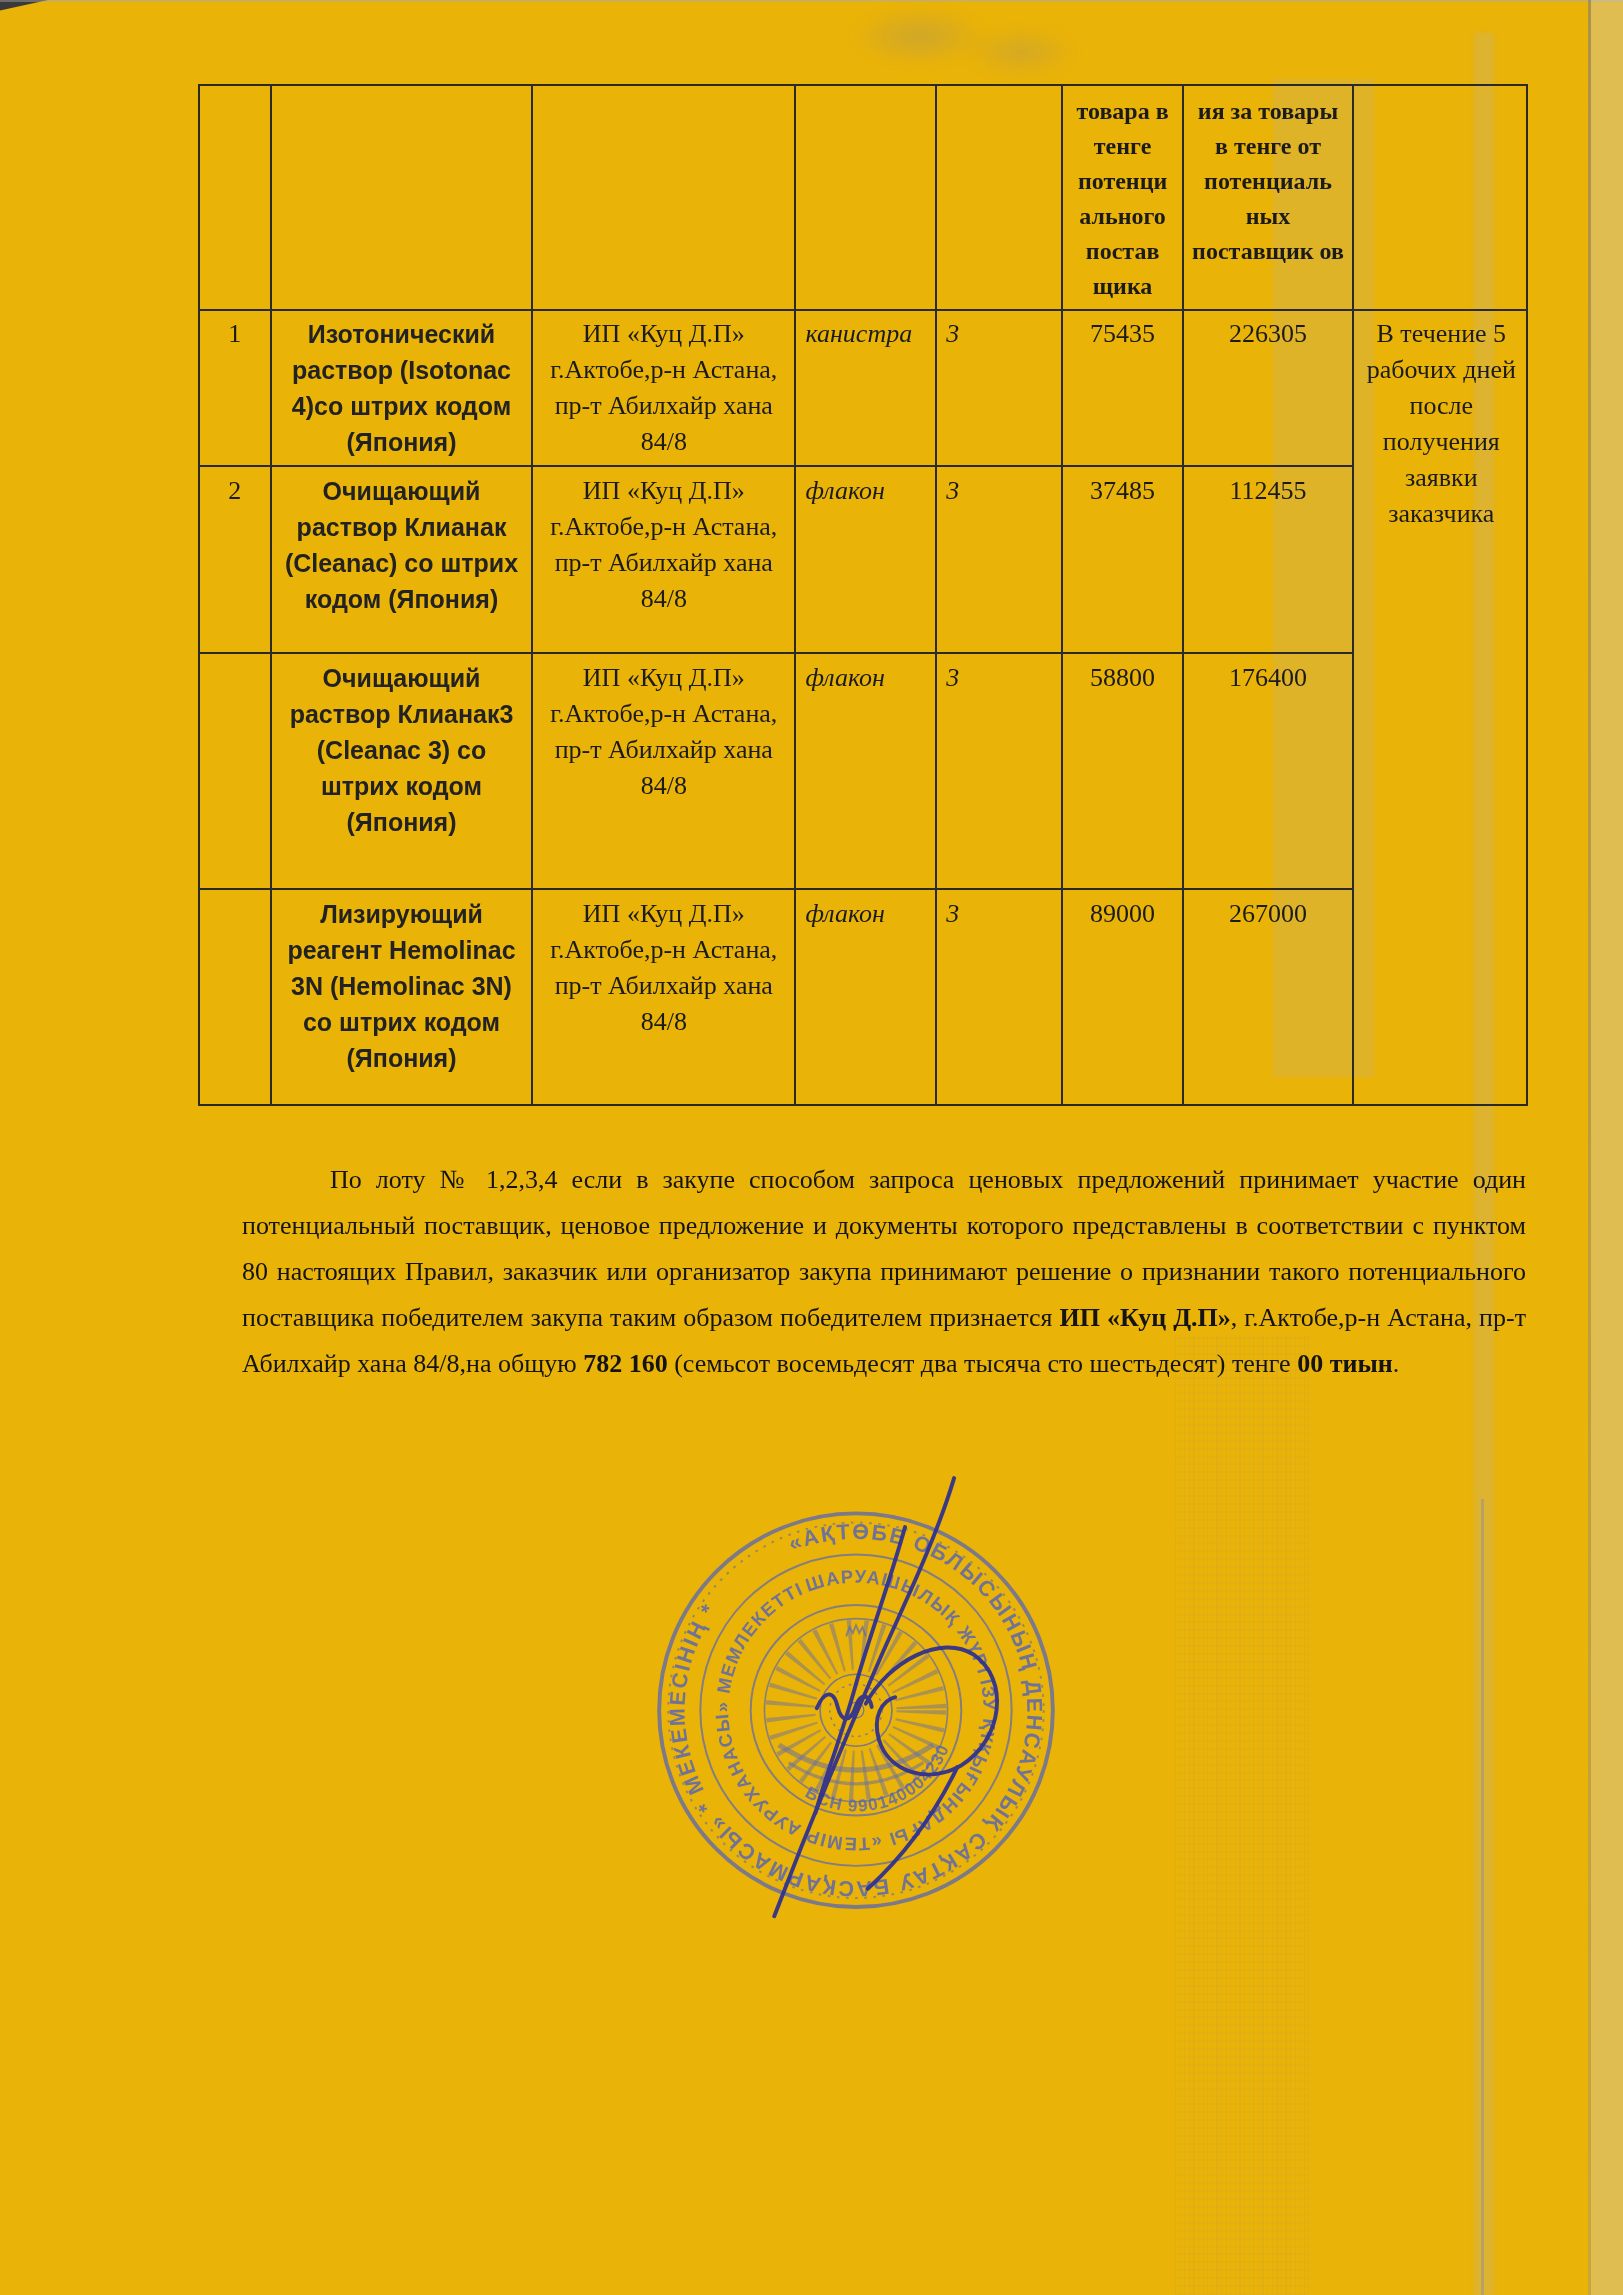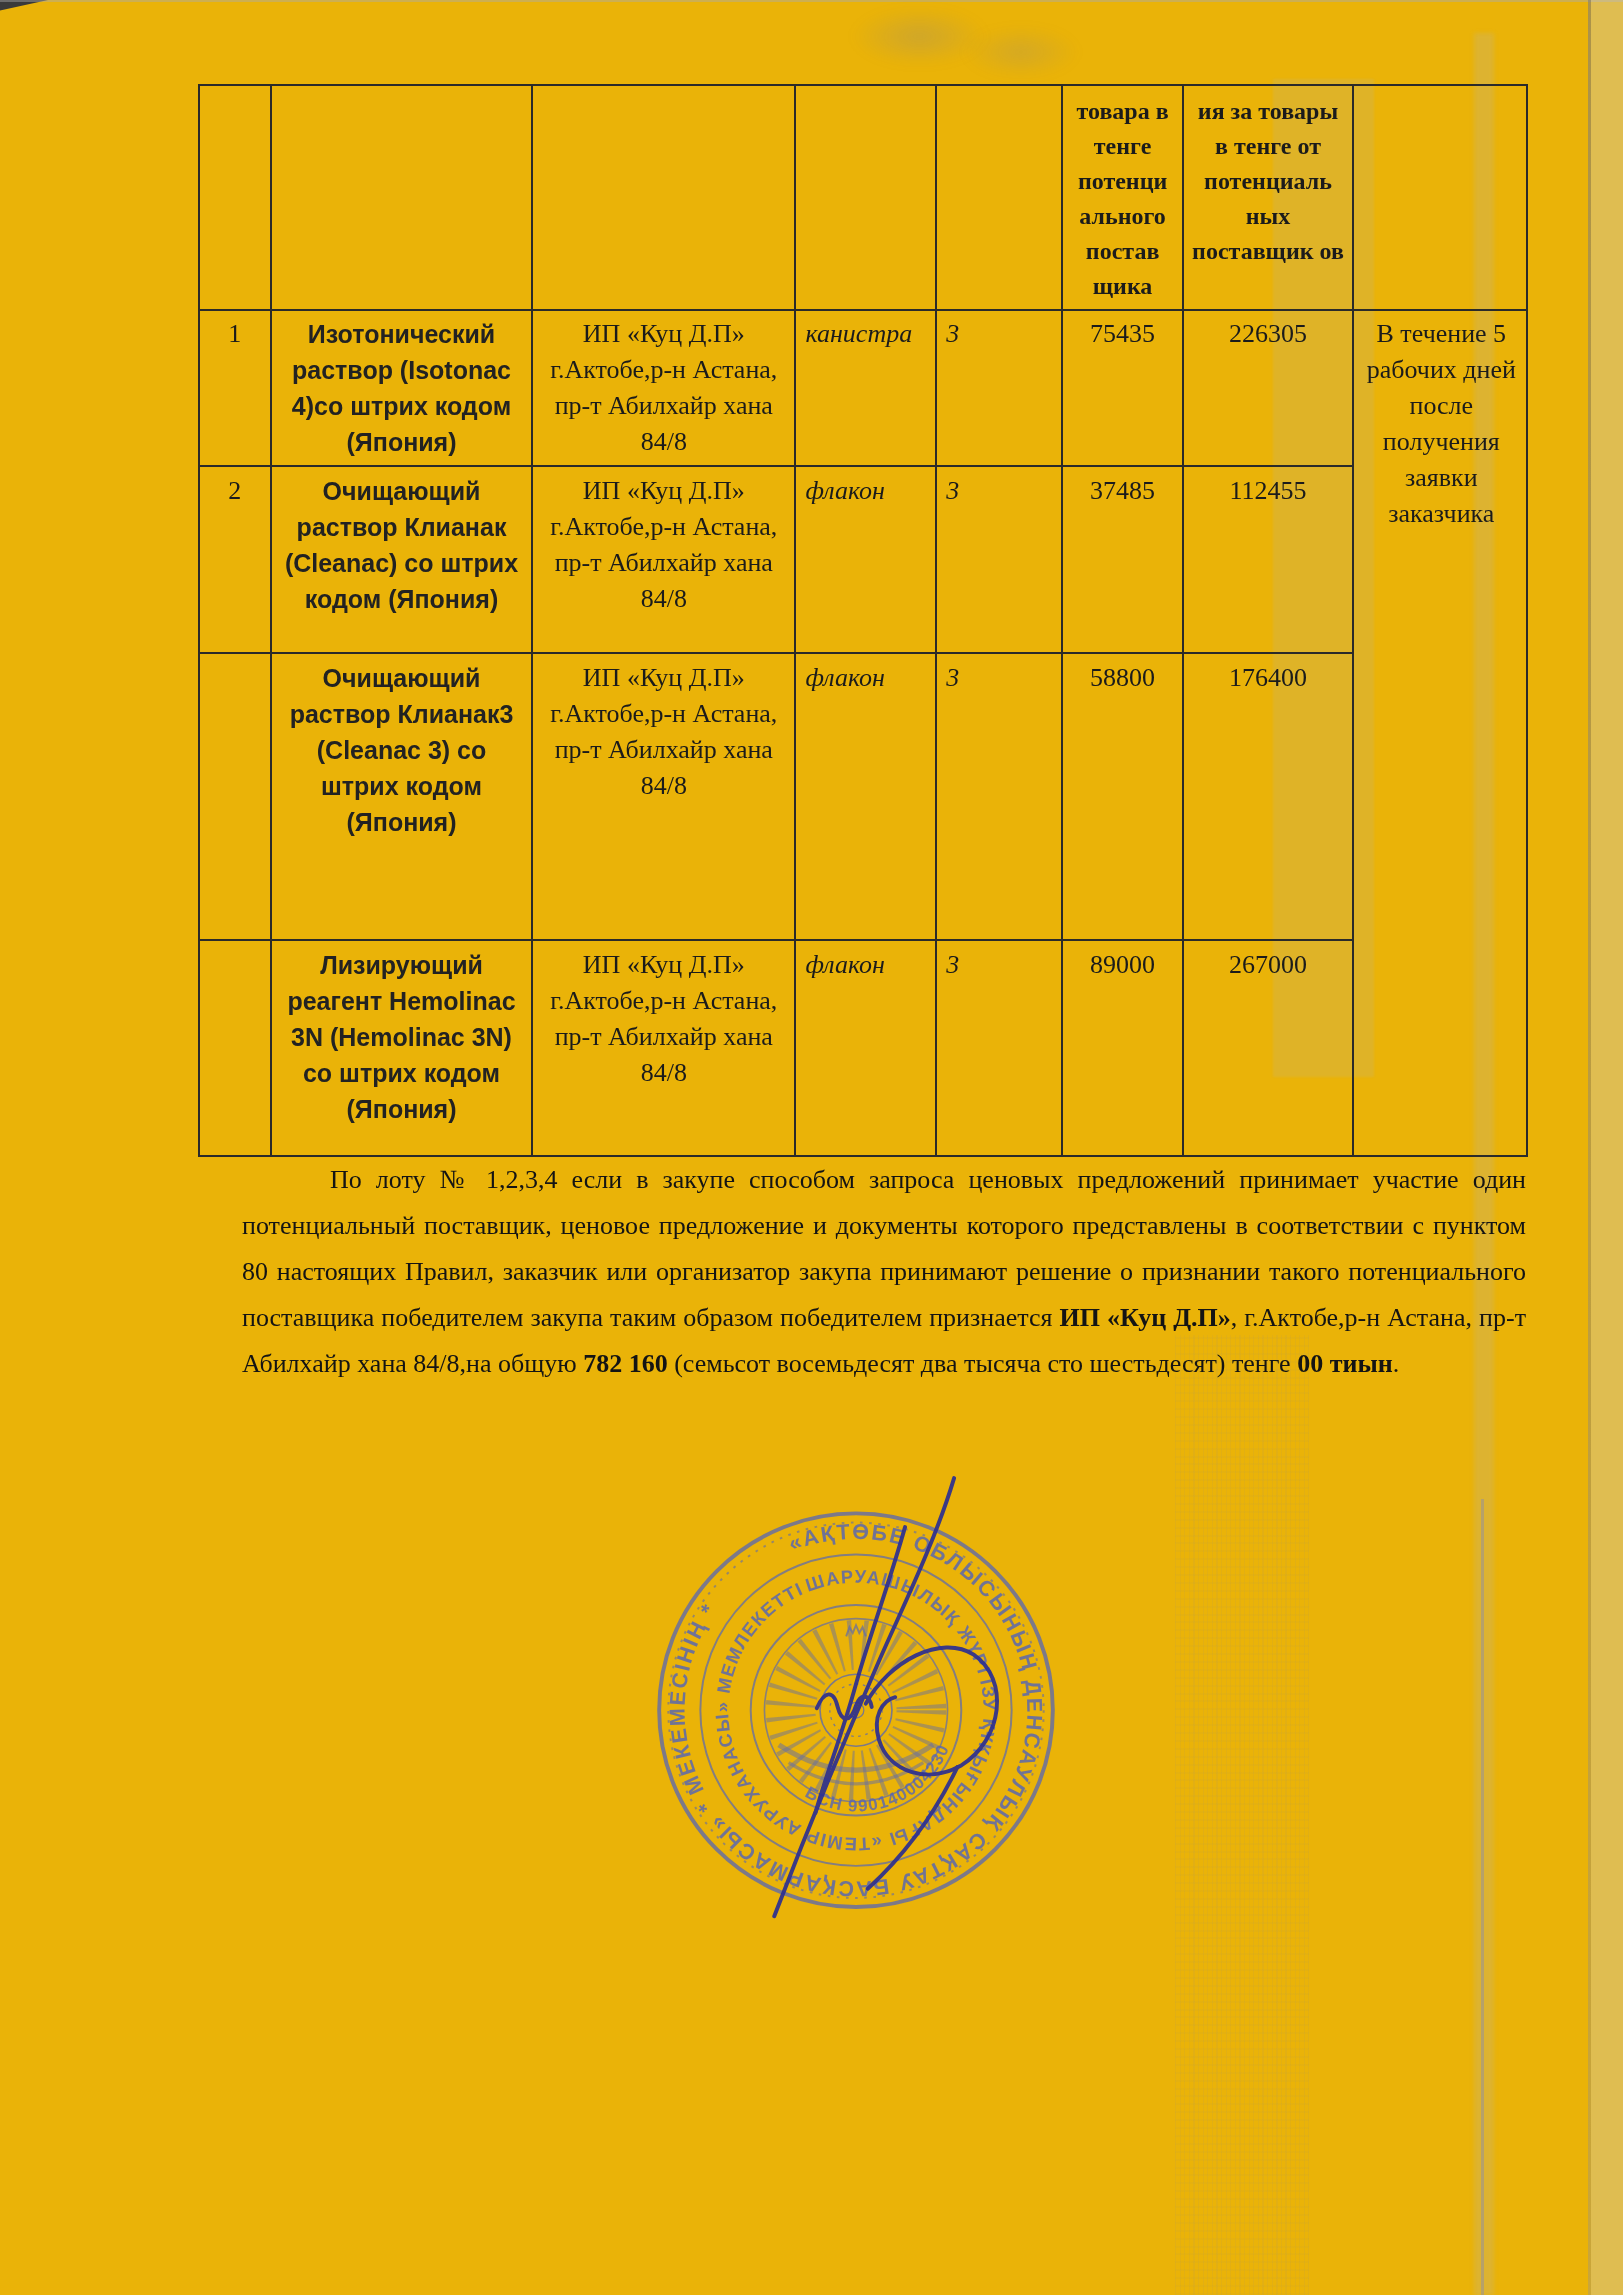--- a/index.html
+++ b/index.html
@@ -117,21 +117,21 @@
     </tr>
     <tr style="height:187px">
       <td class="cell-num">2</td>
       <td class="cell-product">Очищающий раствор Клианак (Cleanac) со штрих кодом (Япония)</td>
       <td class="cell-supplier">ИП «Куц Д.П» г.Актобе,р-н Астана, пр-т Абилхайр хана 84/8</td>
       <td class="cell-unit">флакон</td>
       <td class="cell-qty">3</td>
       <td class="cell-price">37485</td>
       <td class="cell-total">112455</td>
     </tr>
-    <tr style="height:287px">
+    <tr style="height:236px">
       <td class="cell-num"></td>
       <td class="cell-product">Очищающий раствор Клианак3 (Cleanac 3) со штрих кодом (Япония)</td>
       <td class="cell-supplier">ИП «Куц Д.П» г.Актобе,р-н Астана, пр-т Абилхайр хана 84/8</td>
       <td class="cell-unit">флакон</td>
       <td class="cell-qty">3</td>
       <td class="cell-price">58800</td>
       <td class="cell-total">176400</td>
     </tr>
     <tr style="height:216px">
       <td class="cell-num"></td>

